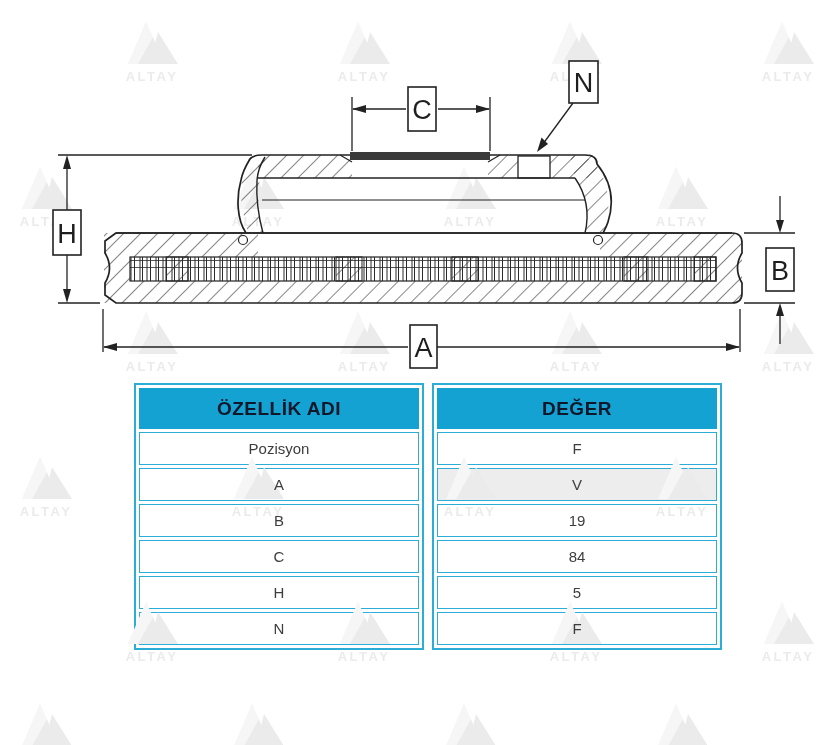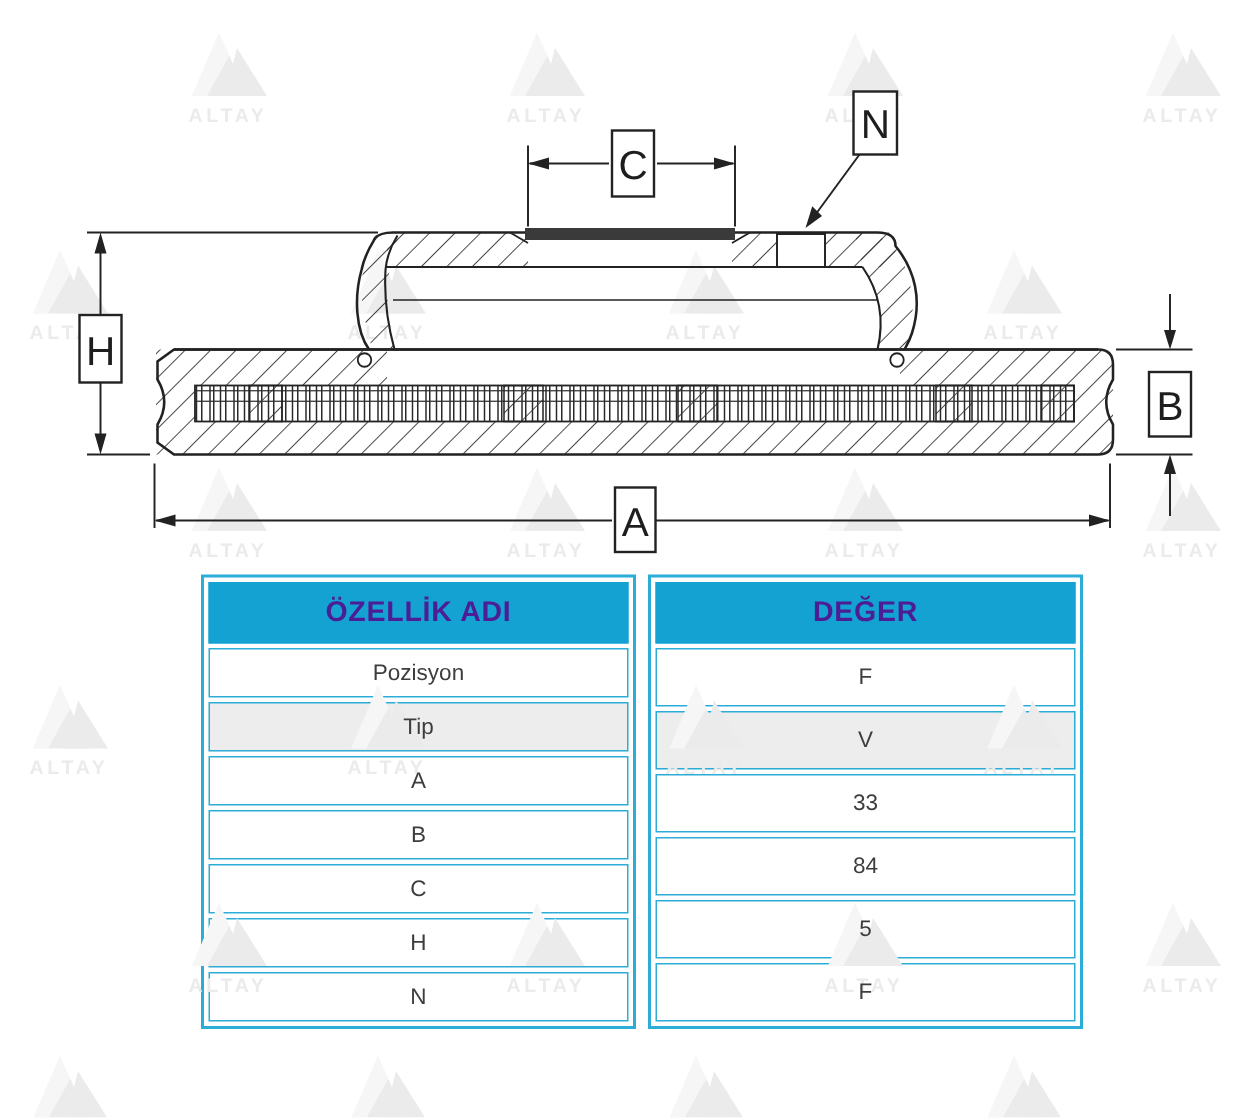--- a/index.html
+++ b/index.html
@@ -19,21 +19,21 @@
   
   #diagram{position:absolute;left:0;top:0;z-index:4;}
   
   .tables{position:absolute;left:134px;top:383px;display:flex;gap:8px;}
   table.spec-table{
     border-collapse:separate;border-spacing:3px;border:2px solid var(--border);
     width:290px;table-layout:fixed;
   }
   table.spec-table th{
     height:41px;background:var(--accent);border:1px solid var(--accent);
-    color:#4c1d95;font-size:19px;font-weight:bold;letter-spacing:.5px;
+    color:#0f172a;font-size:19px;font-weight:bold;letter-spacing:.5px;
     position:relative;z-index:5;text-align:center;
   }
   table.spec-table td{
     height:33px;border:1px solid var(--border);background:#fff;
     text-align:center;font-size:15px;color:var(--cellText);
   }
   table.spec-table td.shaded{background:var(--rowShaded);}
   table.spec-table td span{position:relative;z-index:5;margin-top:24px;}
 </style>
 </head>
@@ -357,23 +357,20 @@
           <th>
             <span>ÖZELLİK ADI</span>
           </th>
         </tr>
       </thead>
       <tbody id="name-body">
           <tr>
             <td><span>Pozisyon</span></td>
           </tr>
           <tr>
-            <td class="shaded"><span>Tip</span></td>
-          </tr>
-          <tr>
             <td><span>A</span></td>
           </tr>
           <tr>
             <td><span>B</span></td>
           </tr>
           <tr>
             <td><span>C</span></td>
           </tr>
           <tr>
             <td><span>H</span></td>
@@ -392,21 +389,21 @@
         </tr>
       </thead>
       <tbody id="value-body">
           <tr>
             <td><span>F</span></td>
           </tr>
           <tr>
             <td class="shaded"><span>V</span></td>
           </tr>
           <tr>
-            <td><span>33</span></td>
+            <td><span>19</span></td>
           </tr>
           <tr>
             <td><span>84</span></td>
           </tr>
           <tr>
             <td><span>5</span></td>
           </tr>
           <tr>
             <td><span>F</span></td>
           </tr>

